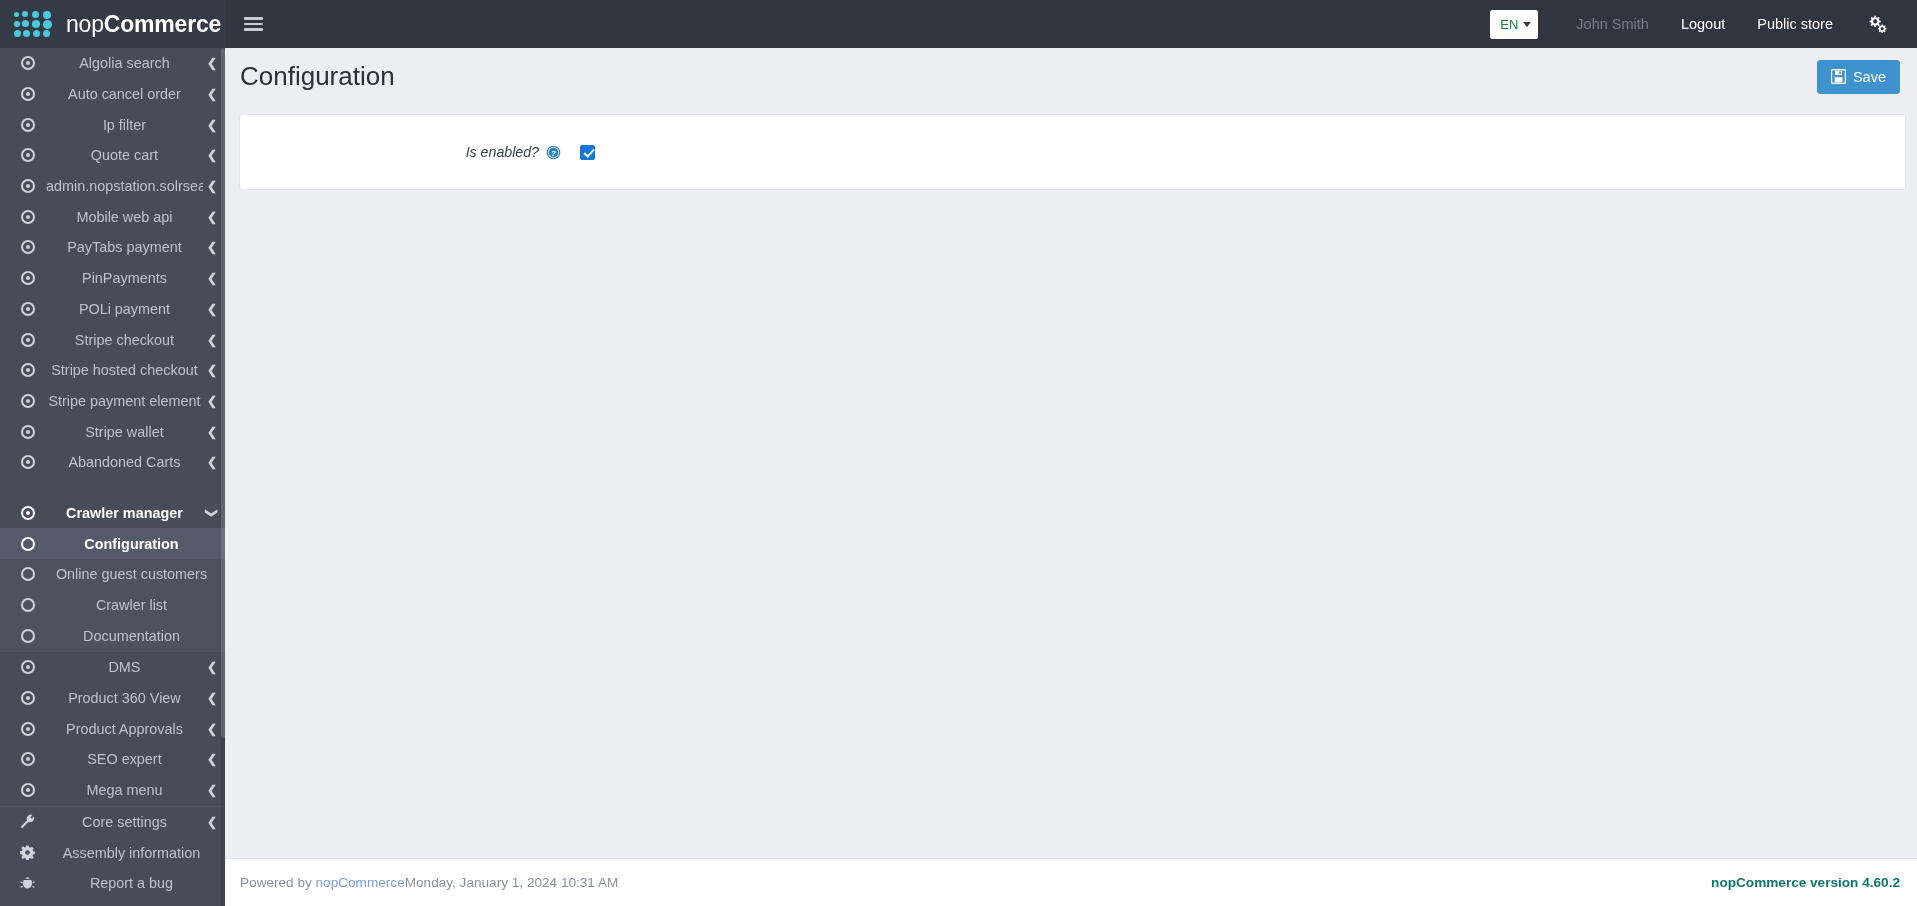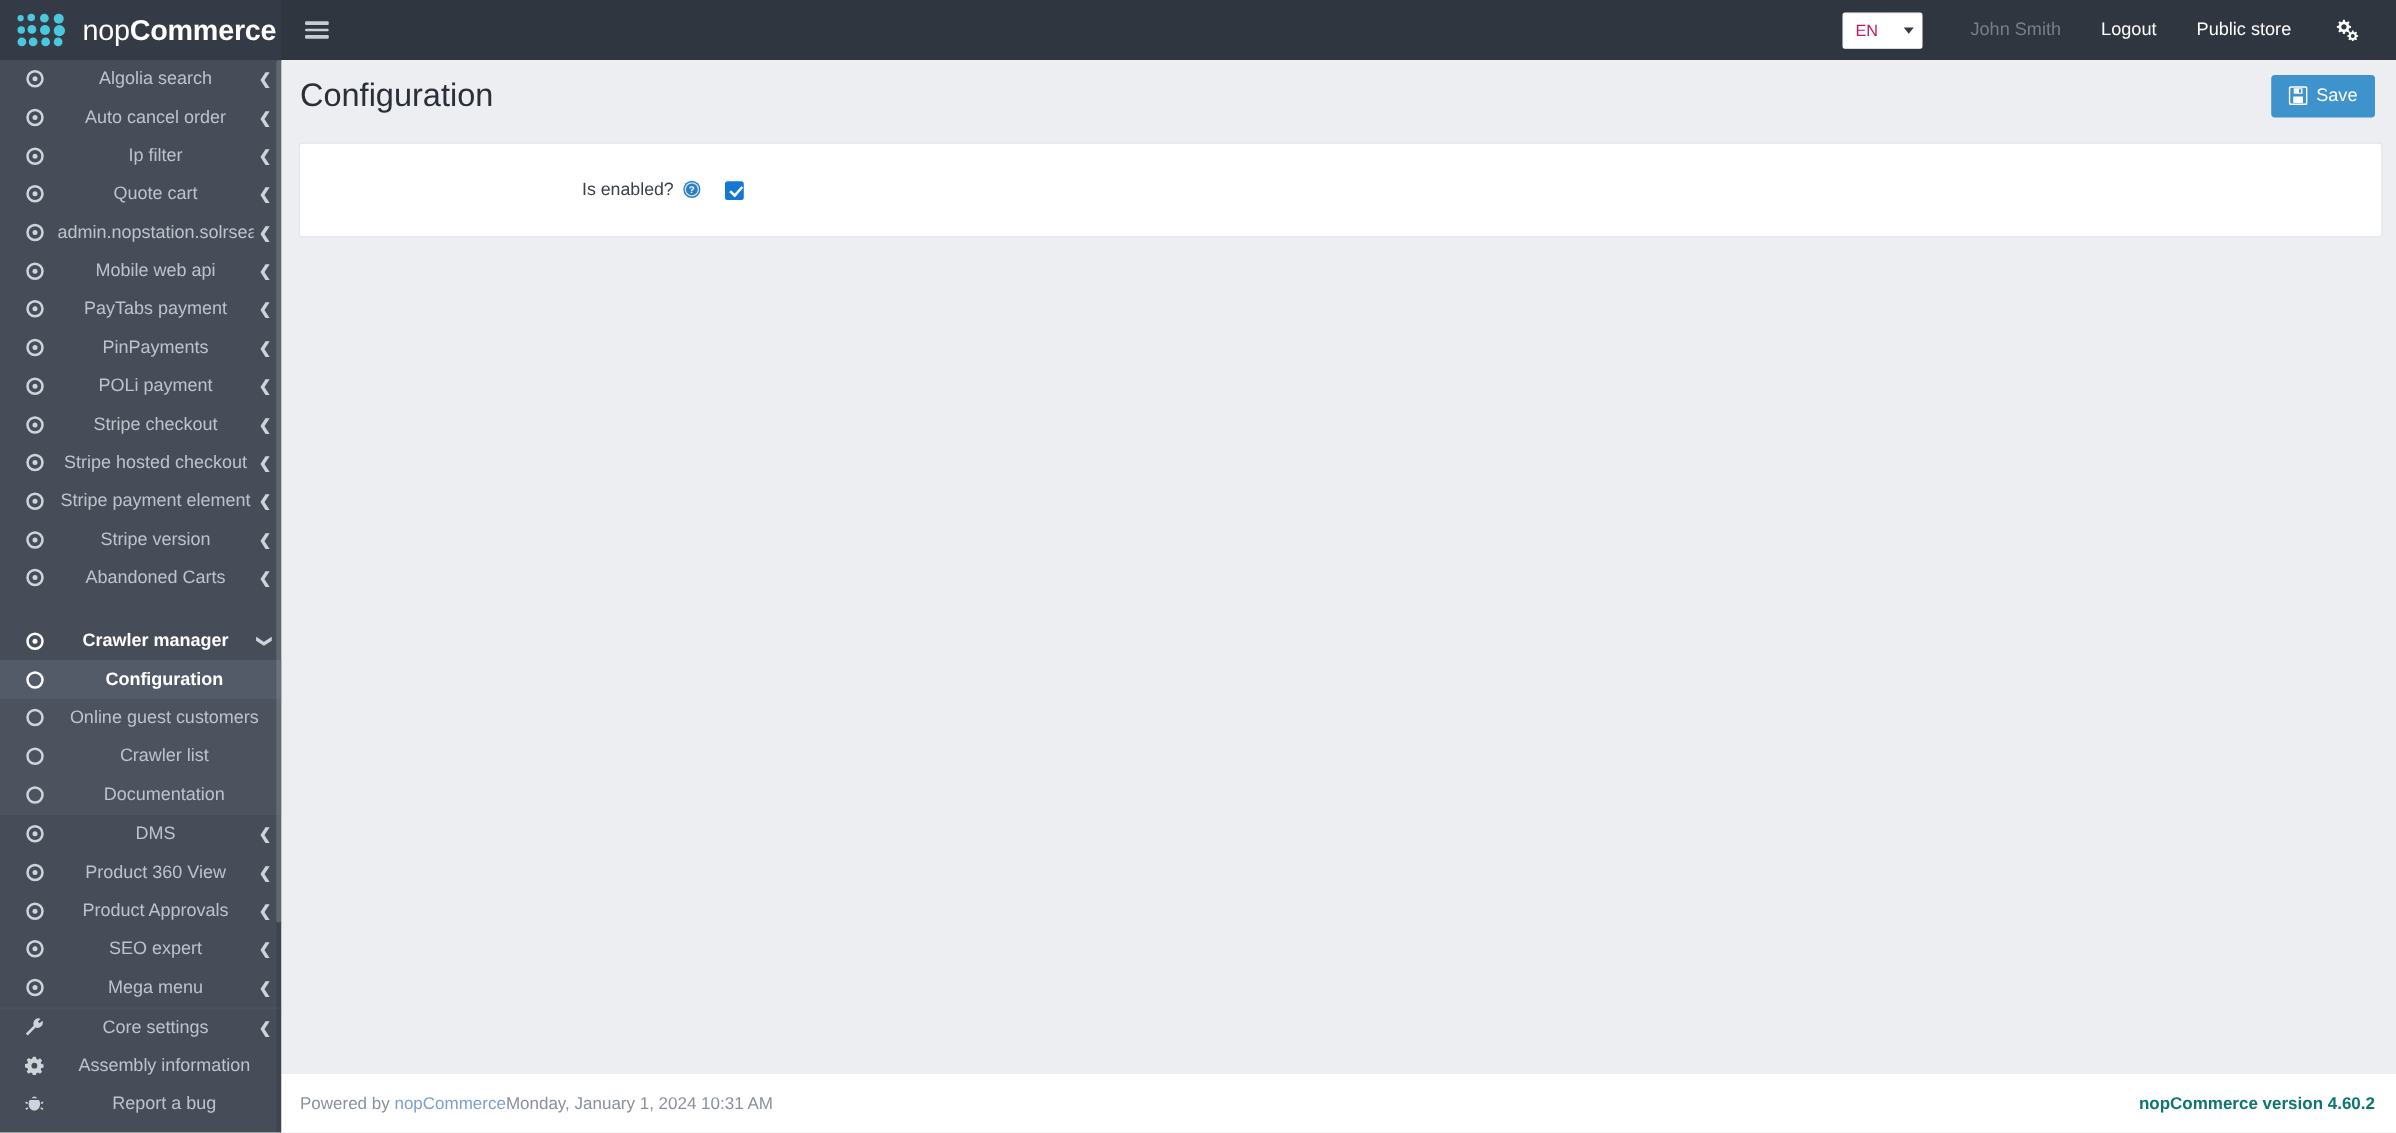--- a/index.html
+++ b/index.html
@@ -51,23 +51,23 @@
   .hamburger i:nth-child(2) { top: 5.5px; }
   .hamburger i:nth-child(3) { top: 11px; }
 
   .nav-spacer { flex: 1 1 auto; }
 
   .nav-right {
     display: flex; align-items: center; gap: 0px;
     padding-right: 16px;
   }
   .lang-select {
-    height: 29px; width: 64px;
+    height: 29px; width: 48px;
     background: #ffffff; border: 1px solid #ffffff; border-radius: 2px;
-    color: #be185d; font-size: 13px;
+    color: #15803d; font-size: 13px;
     display: flex; align-items: center; justify-content: space-between;
     padding: 0 6px 0 9px;
     margin-right: 22px; cursor: pointer;
   }
   .caret-down {
     width: 0; height: 0;
     border-left: 4.5px solid transparent;
     border-right: 4.5px solid transparent;
     border-top: 5px solid #333a44;
   }
@@ -158,21 +158,21 @@
     border: 1px solid #e2e5e9;
     border-radius: 3px;
     height: 76px;
     display: flex; align-items: center;
   }
   .form-row { display: flex; align-items: center; width: 100%; }
   .form-label-col {
     width: 330px; flex: 0 0 330px;
     text-align: right;
     padding-right: 9px;
-    display: flex; align-items: flex-start; justify-content: flex-end; gap: 7px;
+    display: flex; align-items: center; justify-content: flex-end; gap: 7px; font-style: italic;
   }
   .form-label { font-size: 14.2px; color: #3b4149; white-space: nowrap; }
   .help-icon { width: 15px; height: 15px; flex: 0 0 15px; display: block; }
   .form-ctrl-col { padding-left: 10px; display: flex; align-items: center; }
   .cb {
     width: 15px; height: 15px;
     background: #1477d4; border: 1px solid #1477d4; border-radius: 2px;
     position: relative; cursor: pointer; display: block;
   }
   .cb::after {
@@ -334,21 +334,21 @@
           <span class="ic">
             <span class="dot-icon"></span>
           </span>
           <span class="sb-label">Stripe payment element</span>
           <span class="sb-arrow">❮</span>
         </div>
         <div class="sb-item">
           <span class="ic">
             <span class="dot-icon"></span>
           </span>
-          <span class="sb-label">Stripe version</span>
+          <span class="sb-label">Stripe wallet</span>
           <span class="sb-arrow">❮</span>
         </div>
         <div class="sb-item">
           <span class="ic">
             <span class="dot-icon"></span>
           </span>
           <span class="sb-label">Abandoned Carts</span>
           <span class="sb-arrow">❮</span>
         </div>
         <div class="sb-item active-parent">

